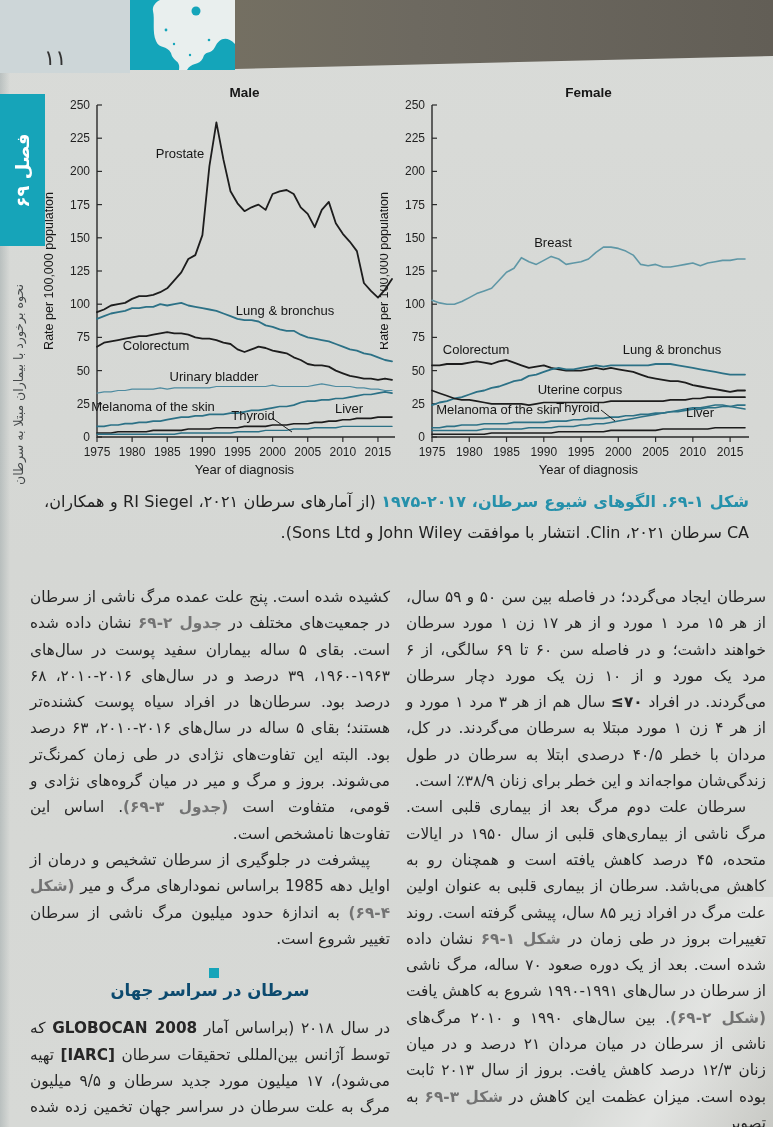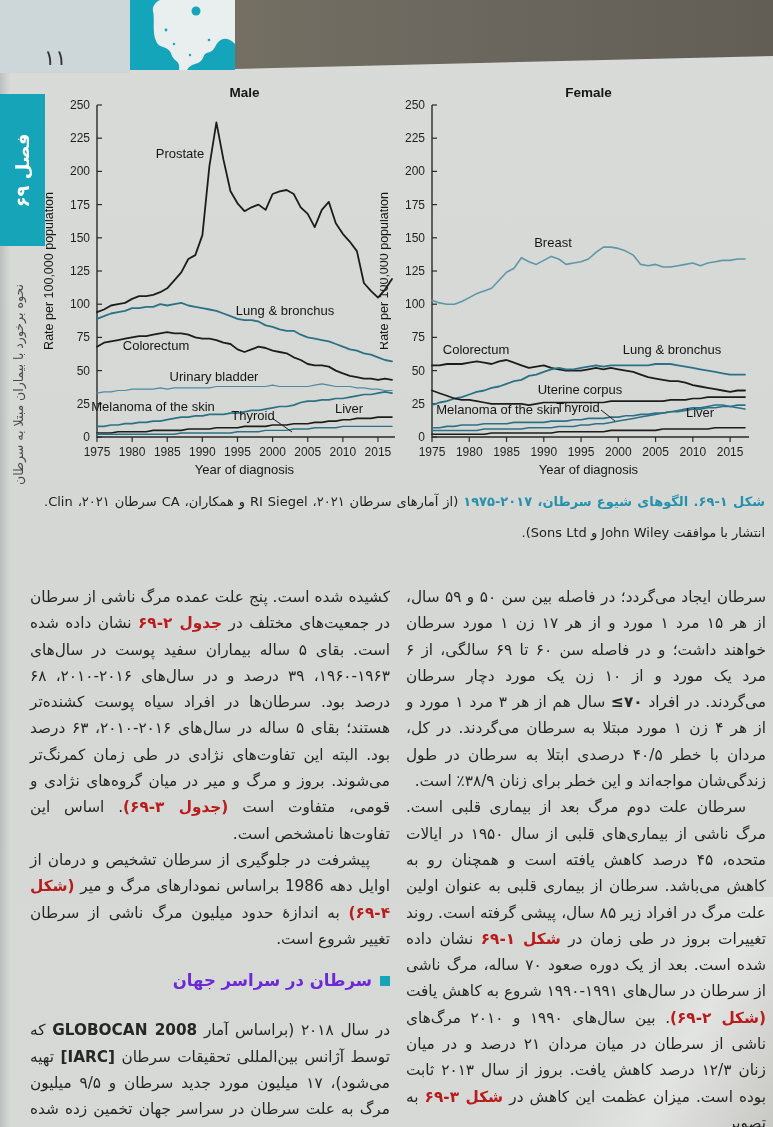--- a/index.html
+++ b/index.html
@@ -24,32 +24,32 @@
   .vwrap>span{transform:rotate(-90deg);white-space:nowrap;}
   .chapter-tab{left:0;top:94px;width:45px;height:152px;background:#16a4b9;}
   .chapter-tab>span{color:#fff;font-size:18px;font-weight:bold;letter-spacing:.5px;}
   .side-title{left:0;top:280px;width:36px;height:208px;}
   .side-title>span{color:#45494a;font-size:12.5px;}
   
   .chart{position:absolute;z-index:2;}
   #chart-male{left:40px;top:84px;}
   #chart-female{left:380px;top:84px;}
   
-  .caption{position:absolute;left:44px;right:8px;top:486px;direction:rtl;text-align:justify;
-    font-size:13px;line-height:31px;color:#222;z-index:2;margin:0;}
+  .caption{position:absolute;left:44px;right:24px;top:486px;direction:rtl;text-align:justify;
+    font-size:16px;line-height:31px;color:#222;z-index:2;margin:0;}
   .cap-head{color:#2691ab;font-weight:bold;}
   
   .columns{position:absolute;left:30px;right:7px;top:584px;bottom:40px;display:flex;gap:16px;
     direction:rtl;z-index:2;}
   .col{flex:1 1 0;direction:rtl;text-align:justify;font-size:15.3px;line-height:26.3px;color:#262626;}
   .col p{margin:0;}
   .col p.indent{text-indent:20px;}
-  .ref{color:#b91c1c;font-weight:bold;}
+  .ref{color:#737373;font-weight:bold;}
   .ltr{direction:ltr;unicode-bidi:isolate;font-weight:bold;}
-  .sec-h{margin:16px 0 23px;font-size:16.5px;font-weight:bold;color:#6d28d9;display:flex;align-items:center;}
+  .sec-h{margin:16px 0 11px;font-size:16.5px;font-weight:bold;color:#0c4a6e;display:flex;align-items:center;flex-direction:column;}
   .sec-h .sq{display:inline-block;width:10px;height:10px;background:#16a4b9;margin-inline-end:8px;flex:0 0 auto;}
 </style>
 </head>
 <body>
 
 <div class="desk"></div>
 <div class="prev-strip"></div>
 <div class="page-num">۱۱</div>
 <svg class="art" viewBox="0 0 105 70" aria-hidden="true">
   <rect x="0" y="0" width="105" height="70" fill="#14a5ba"></rect>
@@ -195,20 +195,20 @@
 
 <p class="caption"><span class="cap-head">شکل ۱-۶۹. الگوهای شیوع سرطان، ۲۰۱۷-۱۹۷۵</span><span> (از آمارهای سرطان ۲۰۲۱، RI Siegel و همکاران، CA سرطان ۲۰۲۱، Clin. انتشار با موافقت John Wiley و Sons Ltd).</span></p>
 
 <div class="columns">
   <div class="col">
       <p class=""><span>سرطان ایجاد می‌گردد؛ در فاصله بین سن ۵۰ و ۵۹ سال، از هر ۱۵ مرد ۱ مورد و از هر ۱۷ زن ۱ مورد سرطان خواهند داشت؛ و در فاصله سن ۶۰ تا ۶۹ سالگی، از ۶ مرد یک مورد و از ۱۰ زن یک مورد دچار سرطان می‌گردند. در افراد </span><span class="ltr">≤۷۰</span><span> سال هم از هر ۳ مرد ۱ مورد و از هر ۴ زن ۱ مورد مبتلا به سرطان می‌گردند. در کل، مردان با خطر ۴۰/۵ درصدی ابتلا به سرطان در طول زندگی‌شان مواجه‌اند و این خطر برای زنان ۳۸/۹٪ است.</span></p>
       <p class="indent"><span>سرطان علت دوم مرگ بعد از بیماری قلبی است. مرگ ناشی از بیماری‌های قلبی از سال ۱۹۵۰ در ایالات متحده، ۴۵ درصد کاهش یافته است و همچنان رو به کاهش می‌باشد. سرطان از بیماری قلبی به عنوان اولین علت مرگ در افراد زیر ۸۵ سال، پیشی گرفته است. روند تغییرات بروز در طی زمان در </span><span class="ref">شکل ۱-۶۹</span><span> نشان داده شده است. بعد از یک دوره صعود ۷۰ ساله، مرگ ناشی از سرطان در سال‌های ۱۹۹۱-۱۹۹۰ شروع به کاهش یافت </span><span class="ref">(شکل ۲-۶۹)</span><span>. بین سال‌های ۱۹۹۰ و ۲۰۱۰ مرگ‌های ناشی از سرطان در میان مردان ۲۱ درصد و در میان زنان ۱۲/۳ درصد کاهش یافت. بروز از سال ۲۰۱۳ ثابت بوده است. میزان عظمت این کاهش در </span><span class="ref">شکل ۳-۶۹</span><span> به تصویر</span></p>
     </div>
   <div class="col">
       <p class=""><span>کشیده شده است. پنج علت عمده مرگ ناشی از سرطان در جمعیت‌های مختلف در </span><span class="ref">جدول ۲-۶۹</span><span> نشان داده شده است. بقای ۵ ساله بیماران سفید پوست در سال‌های ۱۹۶۳-۱۹۶۰، ۳۹ درصد و در سال‌های ۲۰۱۶-۲۰۱۰، ۶۸ درصد بود. سرطان‌ها در افراد سیاه پوست کشنده‌تر هستند؛ بقای ۵ ساله در سال‌های ۲۰۱۶-۲۰۱۰، ۶۳ درصد بود. البته این تفاوت‌های نژادی در طی زمان کمرنگ‌تر می‌شوند. بروز و مرگ و میر در میان گروه‌های نژادی و قومی، متفاوت است </span><span class="ref">(جدول ۳-۶۹)</span><span>. اساس این تفاوت‌ها نامشخص است.</span></p>
-      <p class="indent"><span>پیشرفت در جلوگیری از سرطان تشخیص و درمان از اوایل دهه 1986 براساس نمودارهای مرگ و میر </span><span class="ref">(شکل ۴-۶۹)</span><span> به اندازهٔ حدود میلیون مرگ ناشی از سرطان تغییر شروع است.</span></p>
+      <p class="indent"><span>پیشرفت در جلوگیری از سرطان تشخیص و درمان از اوایل دهه 1985 براساس نمودارهای مرگ و میر </span><span class="ref">(شکل ۴-۶۹)</span><span> به اندازهٔ حدود میلیون مرگ ناشی از سرطان تغییر شروع است.</span></p>
       <div class="sec-h">
         <span class="sq"></span>
         <span>سرطان در سراسر جهان</span>
       </div>
       <p class=""><span>در سال ۲۰۱۸ (براساس آمار </span><span class="ltr">GLOBOCAN 2008</span><span> که توسط آژانس بین‌المللی تحقیقات سرطان </span><span class="ltr">[IARC]</span><span> تهیه می‌شود)، ۱۷ میلیون مورد جدید سرطان و ۹/۵ میلیون مرگ به علت سرطان در سراسر جهان تخمین زده شده بود. شیوع در سراسر جهان رو</span></p>
     </div>
 </div>
 
 </body></html>

